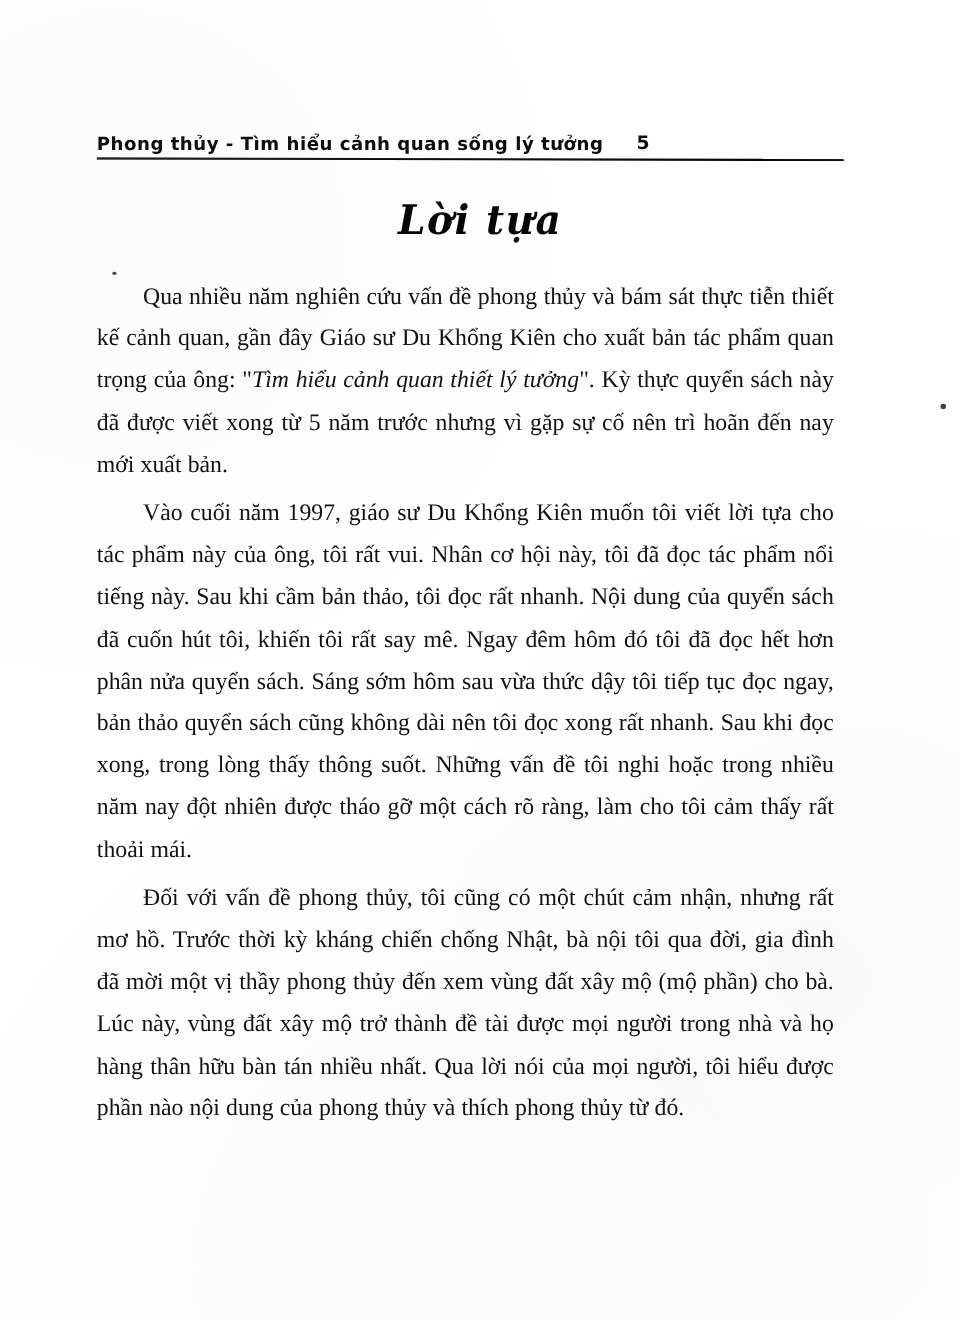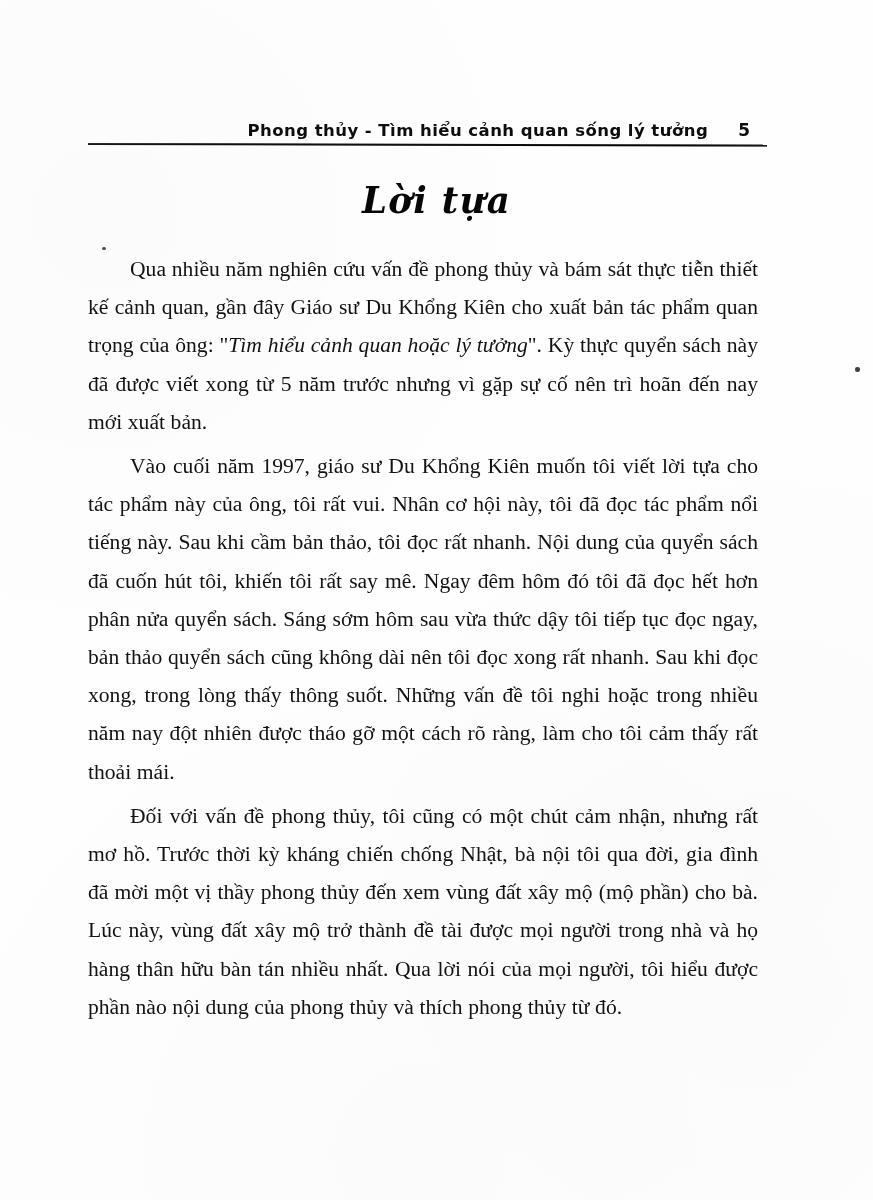--- a/index.html
+++ b/index.html
@@ -23,21 +23,20 @@
 
   
   .runhead {
     position: absolute;
     left: 88px;
     top: 113px;
     width: 678px;
     height: 26px;
     display: flex;
     align-items: flex-end;
-    justify-content: flex-end;
     white-space: nowrap;
   }
 
   .runhead-title {
     font-family: "DejaVu Sans", "Liberation Sans", sans-serif;
     font-weight: 700;
     font-size: 16.5px;
     letter-spacing: 0.45px;
     color: #0d0d0d;
     line-height: 1;
@@ -147,21 +146,21 @@
   <div class="runhead">
     <span class="runhead-title">Phong thủy - Tìm hiểu cảnh quan sống lý tưởng</span>
     <span class="runhead-pageno">5</span>
   </div>
   <div class="runhead-rule"></div>
 
   <div class="section-title">Lời tựa</div>
 
   <div class="body-col">
 
-    <p class="para"><span>Qua nhiều năm nghiên cứu vấn đề phong thủy và bám sát thực tiễn thiết kế cảnh quan, gần đây Giáo sư Du Khổng Kiên cho xuất bản tác phẩm quan trọng của ông: "</span><span class="title-italic">Tìm hiểu cảnh quan hoặc lý tưởng</span><span>". Kỳ thực quyển sách này đã được viết xong từ 5 năm trước nhưng vì gặp sự cố nên trì hoãn đến nay mới xuất bản.</span></p>
+    <p class="para"><span>Qua nhiều năm nghiên cứu vấn đề phong thủy và bám sát thực tiễn thiết kế cảnh quan, gần đây Giáo sư Du Khổng Kiên cho xuất bản tác phẩm quan trọng của ông: "</span><span class="title-italic">Tìm hiểu cảnh quan thiết lý tưởng</span><span>". Kỳ thực quyển sách này đã được viết xong từ 5 năm trước nhưng vì gặp sự cố nên trì hoãn đến nay mới xuất bản.</span></p>
 
     <p class="para">Vào cuối năm 1997, giáo sư Du Khổng Kiên muốn tôi viết lời tựa cho tác phẩm này của ông, tôi rất vui. Nhân cơ hội này, tôi đã đọc tác phẩm nổi tiếng này. Sau khi cầm bản thảo, tôi đọc rất nhanh. Nội dung của quyển sách đã cuốn hút tôi, khiến tôi rất say mê. Ngay đêm hôm đó tôi đã đọc hết hơn phân nửa quyển sách. Sáng sớm hôm sau vừa thức dậy tôi tiếp tục đọc ngay, bản thảo quyển sách cũng không dài nên tôi đọc xong rất nhanh. Sau khi đọc xong, trong lòng thấy thông suốt. Những vấn đề tôi nghi hoặc trong nhiều năm nay đột nhiên được tháo gỡ một cách rõ ràng, làm cho tôi cảm thấy rất thoải mái.</p>
 
     <p class="para">Đối với vấn đề phong thủy, tôi cũng có một chút cảm nhận, nhưng rất mơ hồ. Trước thời kỳ kháng chiến chống Nhật, bà nội tôi qua đời, gia đình đã mời một vị thầy phong thủy đến xem vùng đất xây mộ (mộ phần) cho bà. Lúc này, vùng đất xây mộ trở thành đề tài được mọi người trong nhà và họ hàng thân hữu bàn tán nhiều nhất. Qua lời nói của mọi người, tôi hiểu được phần nào nội dung của phong thủy và thích phong thủy từ đó.</p>
 
 
   </div>
 
   <div class="speck speck-left"></div>
   <div class="speck speck-right"></div>

